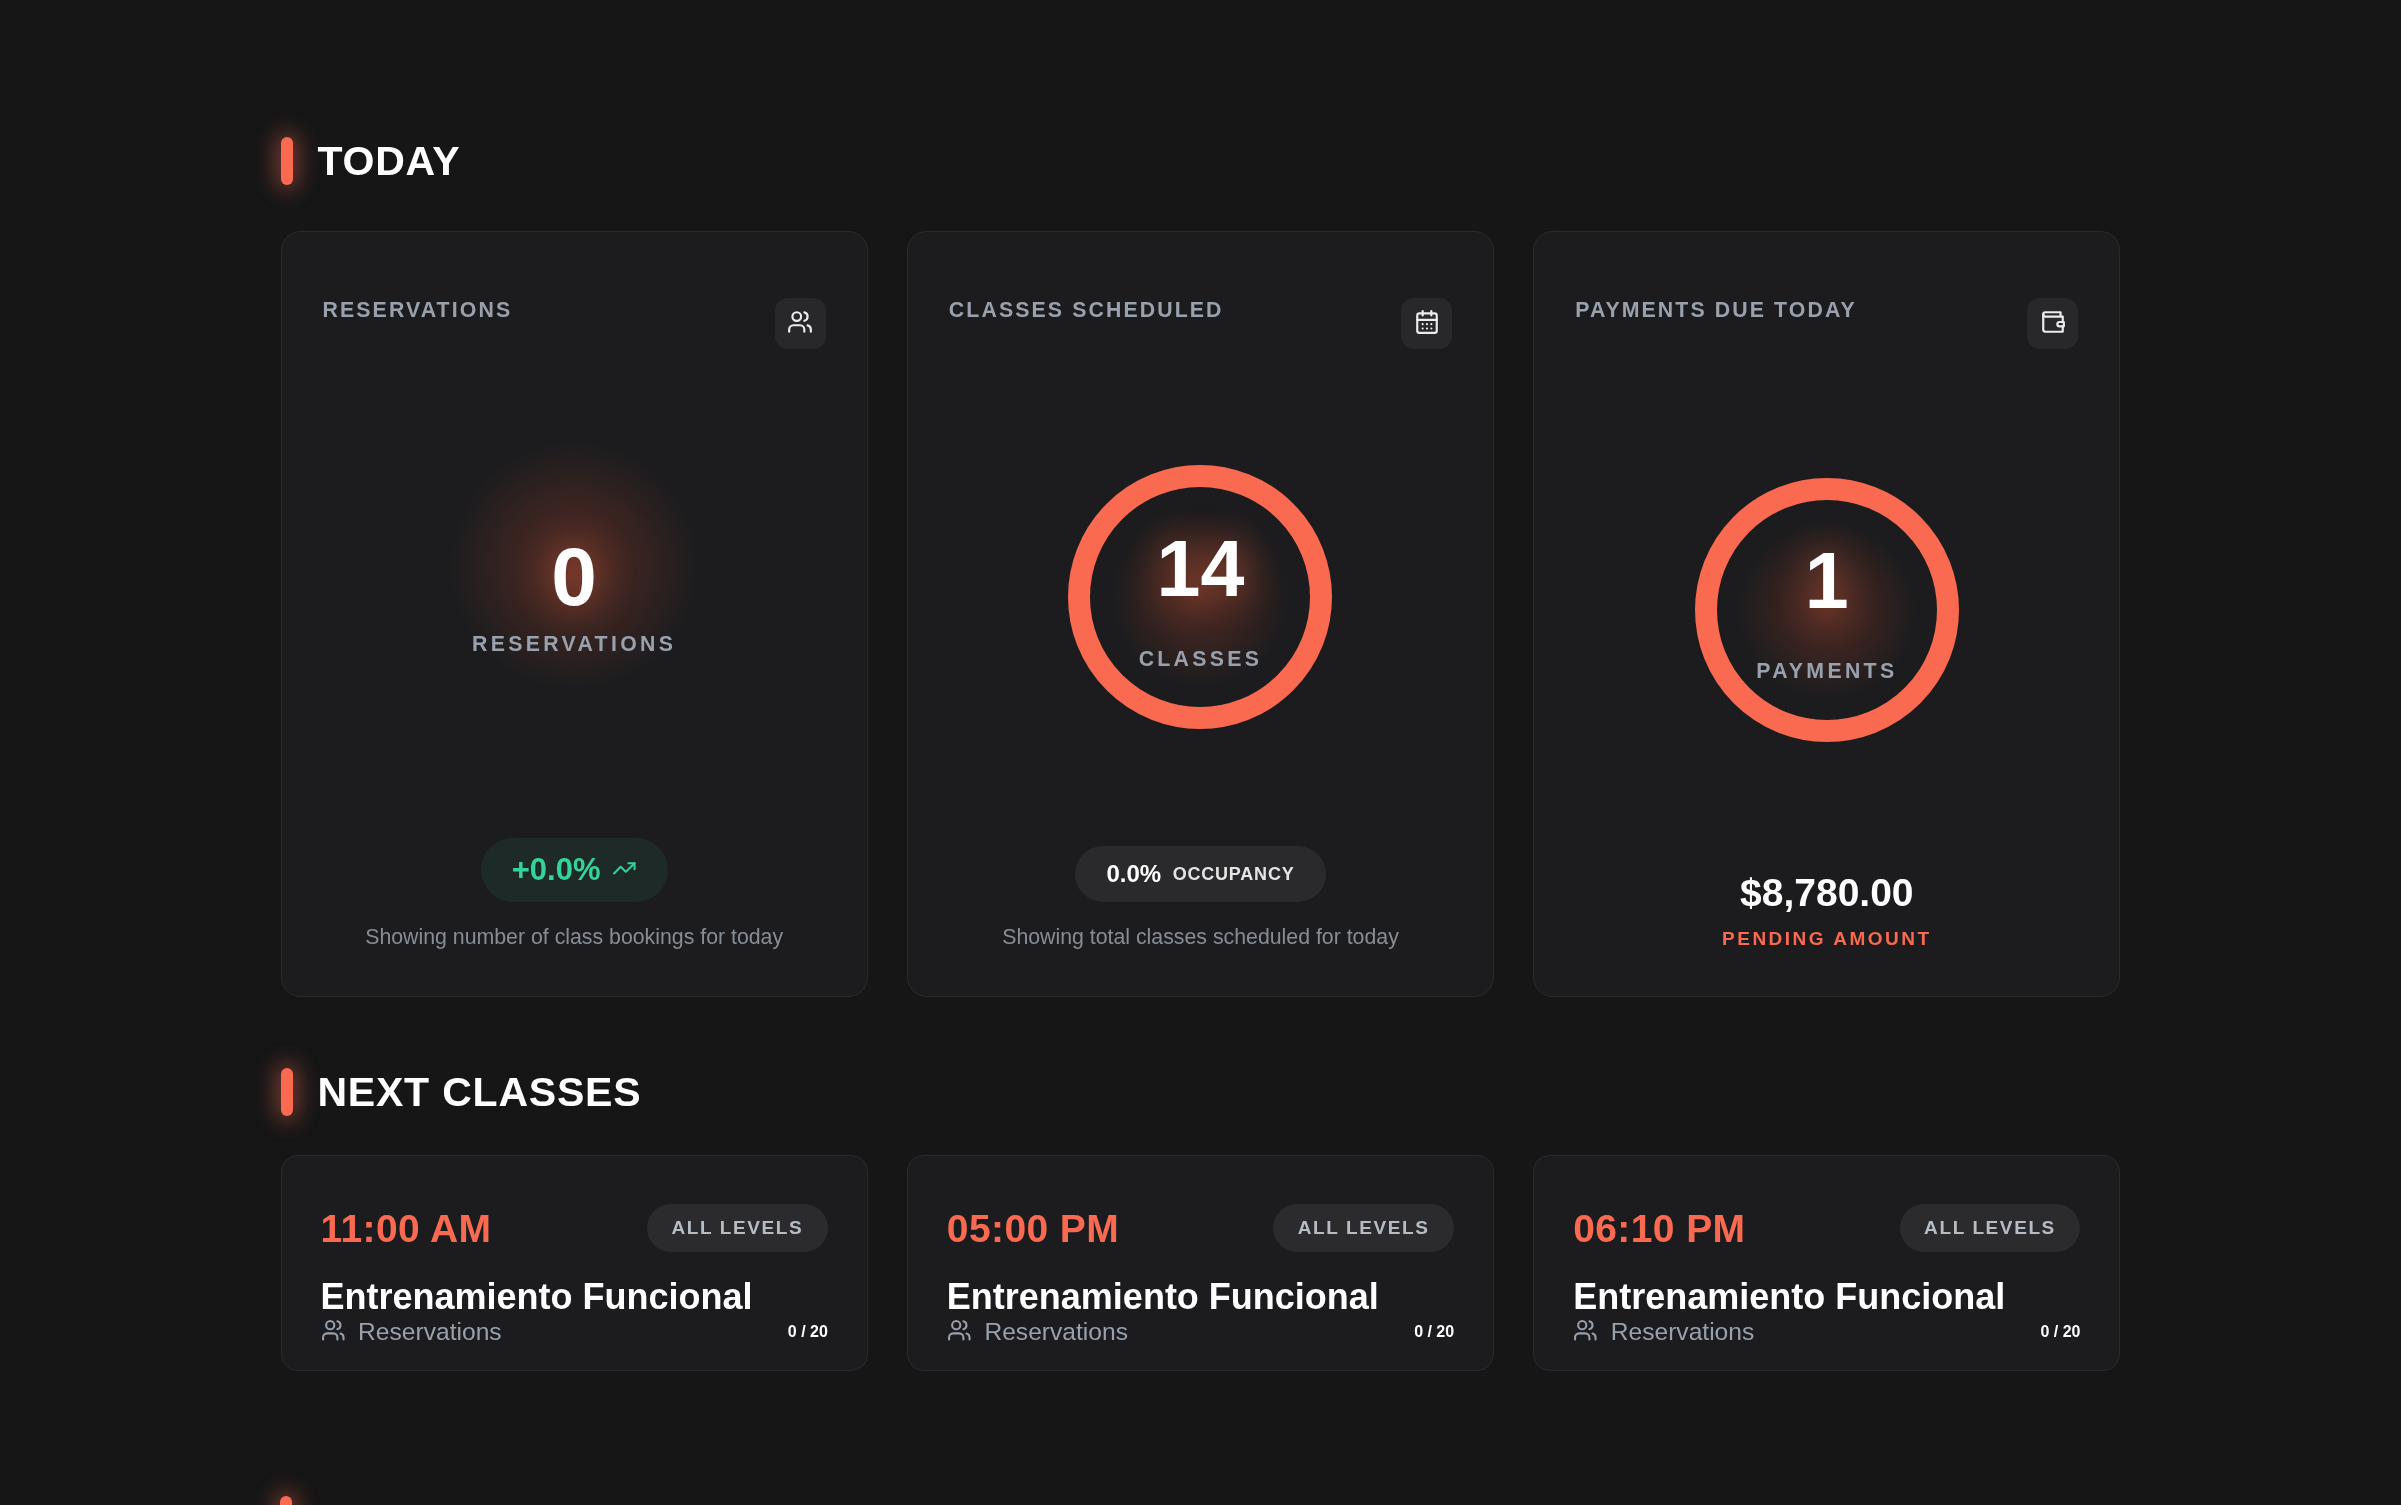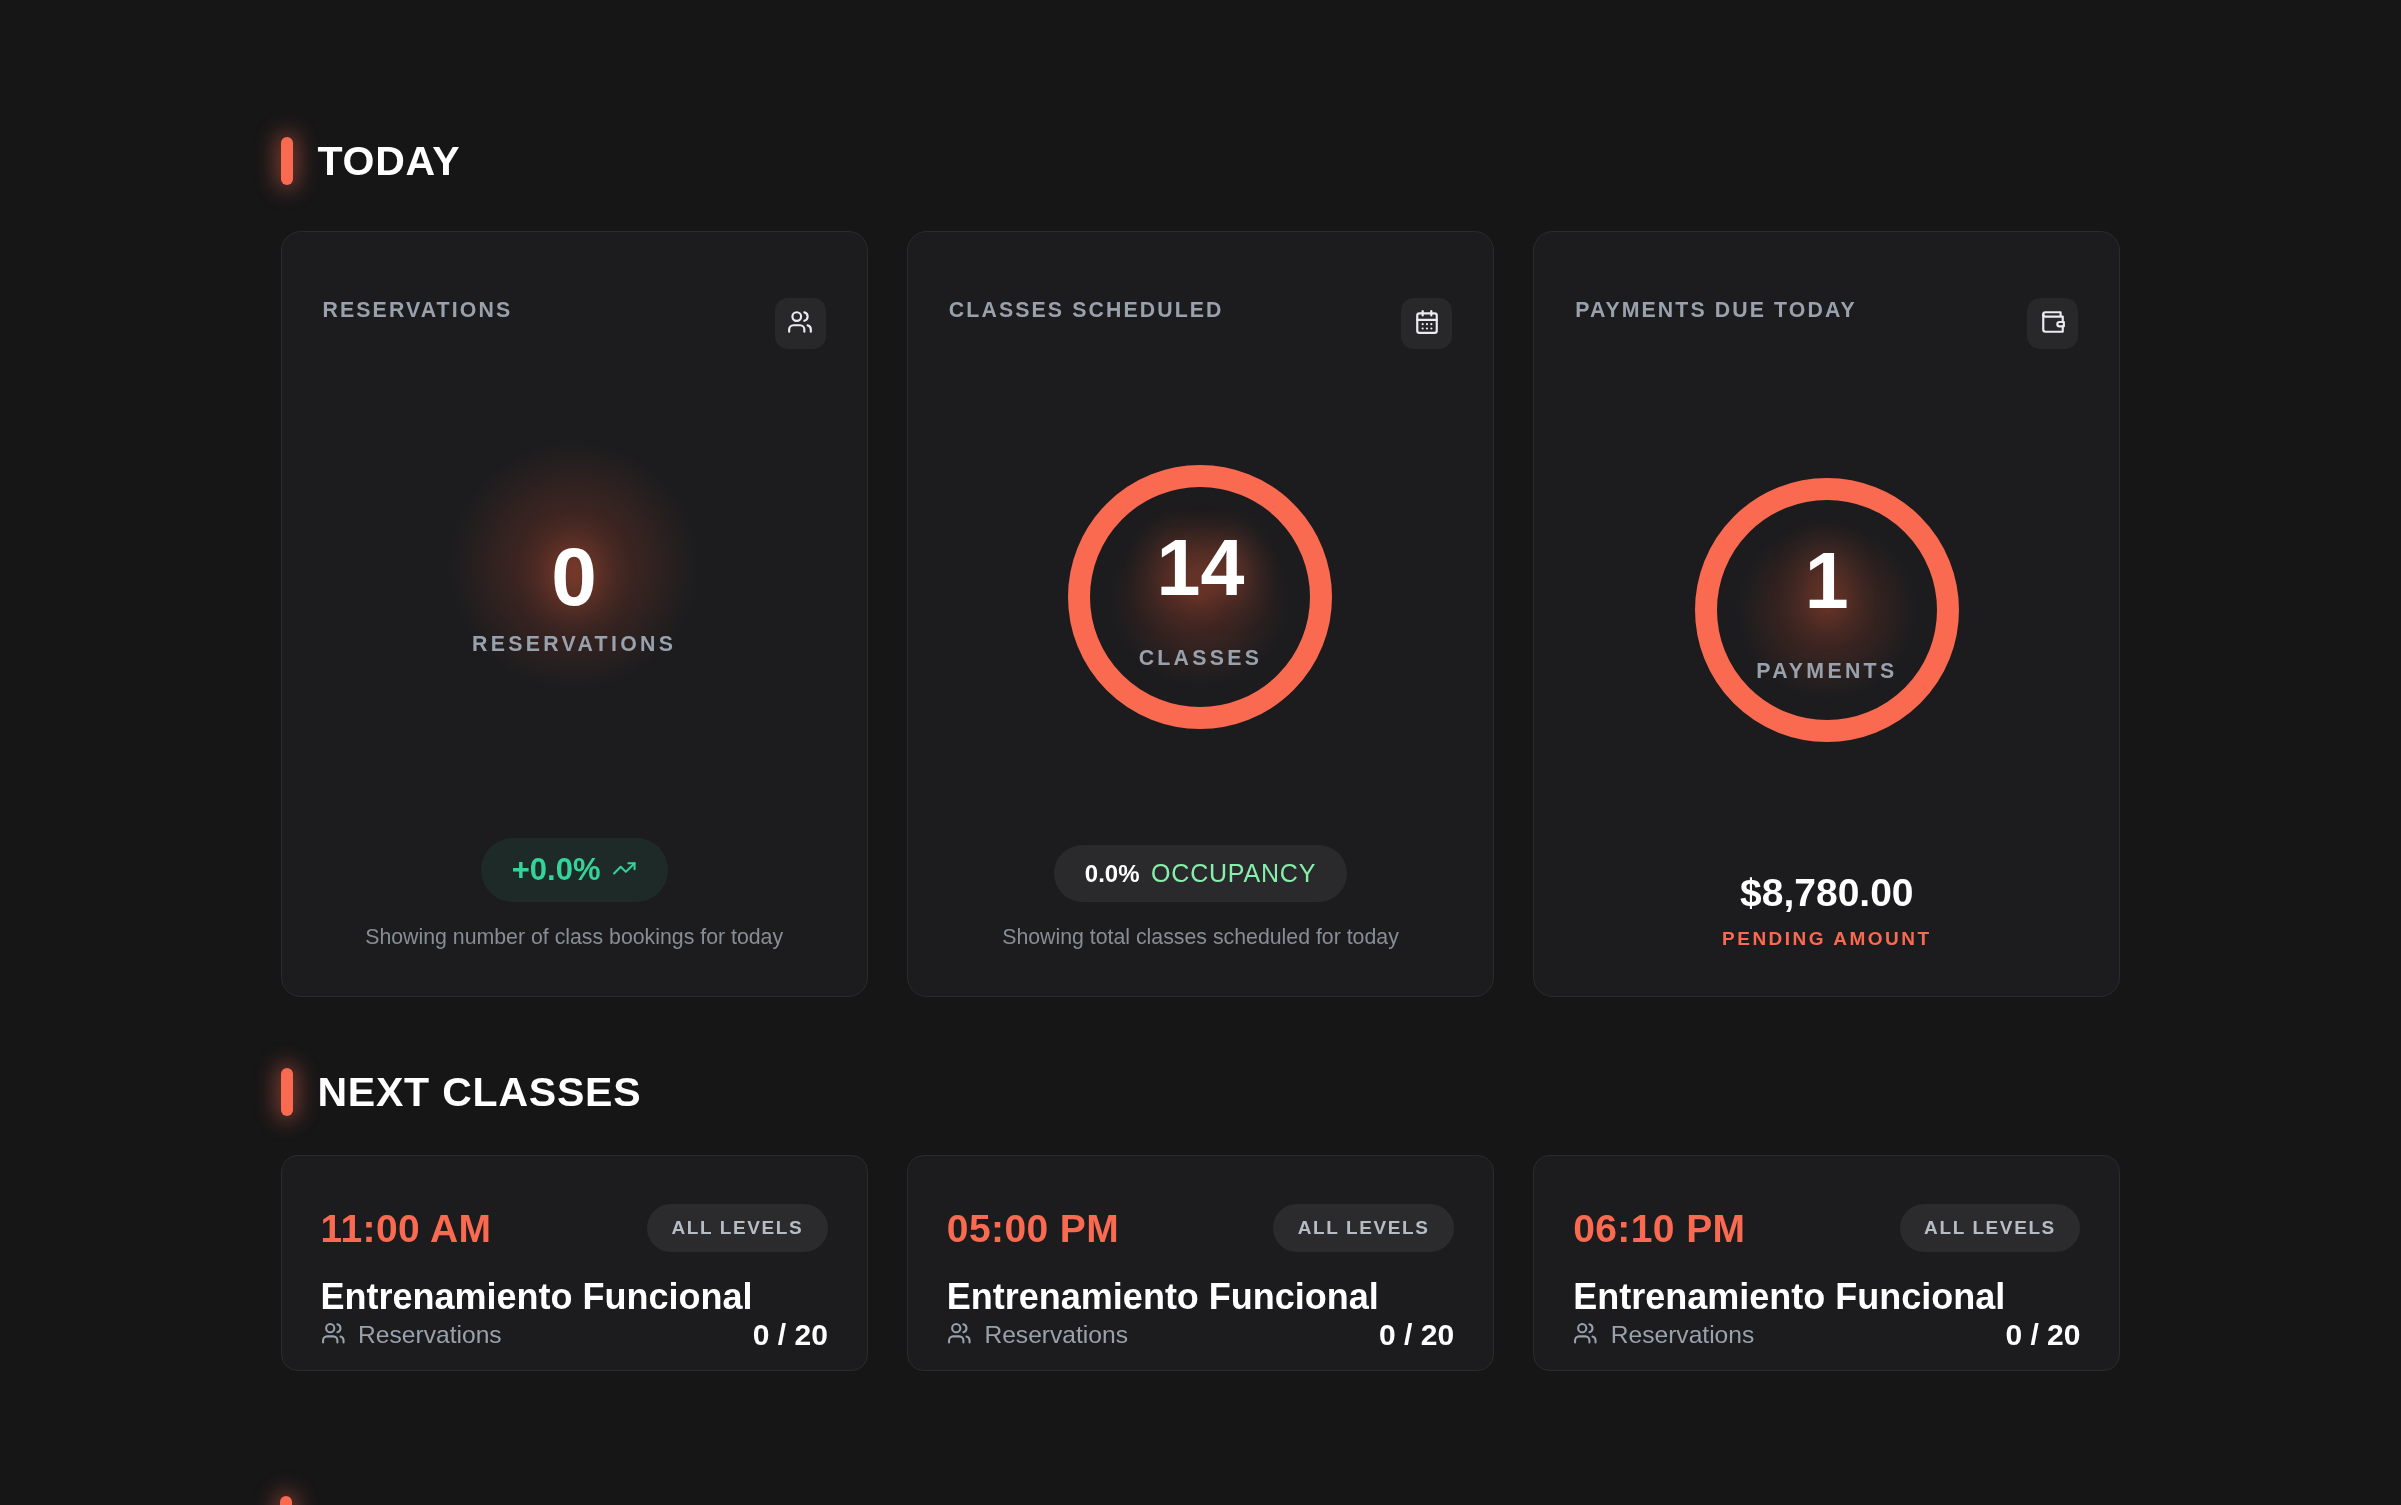--- a/index.html
+++ b/index.html
@@ -75,21 +75,21 @@
   .card-bottom { display: flex; flex-direction: column; align-items: center; }
   .pill {
     display: inline-flex; align-items: center; gap: 11.5px;
     border-radius: 819px; padding: 14px 31px;
   }
   .pill-positive { background: rgba(52,211,153,0.08); color: var(--positive); }
   .pill-positive .pill-main { font-size: 31px; font-weight: 800; }
   .pill-positive svg { width: 24.6px; height: 24.6px; }
   .pill-neutral { background: #2a2a2d; }
   .pill-neutral .pill-main { font-size: 24px; font-weight: 800; color: #ffffff; }
-  .pill-neutral .pill-sub { font-size: 25px; font-weight: 400; color: #86efac; letter-spacing: 0.8px; }
+  .pill-neutral .pill-sub { font-size: 18px; font-weight: 700; color: #e5e5e5; letter-spacing: 0.8px; }
   .card-caption { margin-top: 23px; font-size: 21.3px; color: #878d95; }
   .amount-value { font-size: 39px; font-weight: 800; color: #ffffff; }
   .amount-label { margin-top: 13px; font-size: 19px; font-weight: 700; color: var(--accent); letter-spacing: 2.5px; }
 
   
   .next-section { margin-top: 71px; }
   .classes-grid {
     margin-top: 39px;
     display: grid; grid-template-columns: repeat(3, 1fr); gap: 39px;
   }
@@ -108,21 +108,21 @@
     background: #2b2b2e; color: #b6bcc4;
     font-size: 19px; font-weight: 700; letter-spacing: 1.6px;
     border-radius: 819px; padding: 13px 24.6px;
     margin-top: -3.3px;
   }
   .class-name { margin-top: 24.6px; font-size: 36px; font-weight: 800; color: #ffffff; }
   .res-row { margin-top: auto; display: flex; justify-content: space-between; align-items: center; color: #99a1ad; }
   .res-left { display: flex; align-items: center; gap: 13px; }
   .res-left svg { width: 24.6px; height: 24.6px; color: #99a1ad; }
   .res-label { font-size: 24.6px; }
-  .res-count { font-size: 30px; font-weight: 800; color: #ffffff; }
+  .res-count { font-size: 16px; font-weight: 800; color: #ffffff; }
   .progress-track {
     margin-top: 18px; height: 11.5px; border-radius: 819px; background: #323236;
     overflow: hidden;
   }
   .progress-fill { height: 100%; border-radius: 819px; background: var(--accent); width: 0%; }
 
   
   .bottom-accent {
     position: absolute; left: 280px; bottom: -38px;
     width: 12.3px; height: 48px; border-radius: 8.2px;

